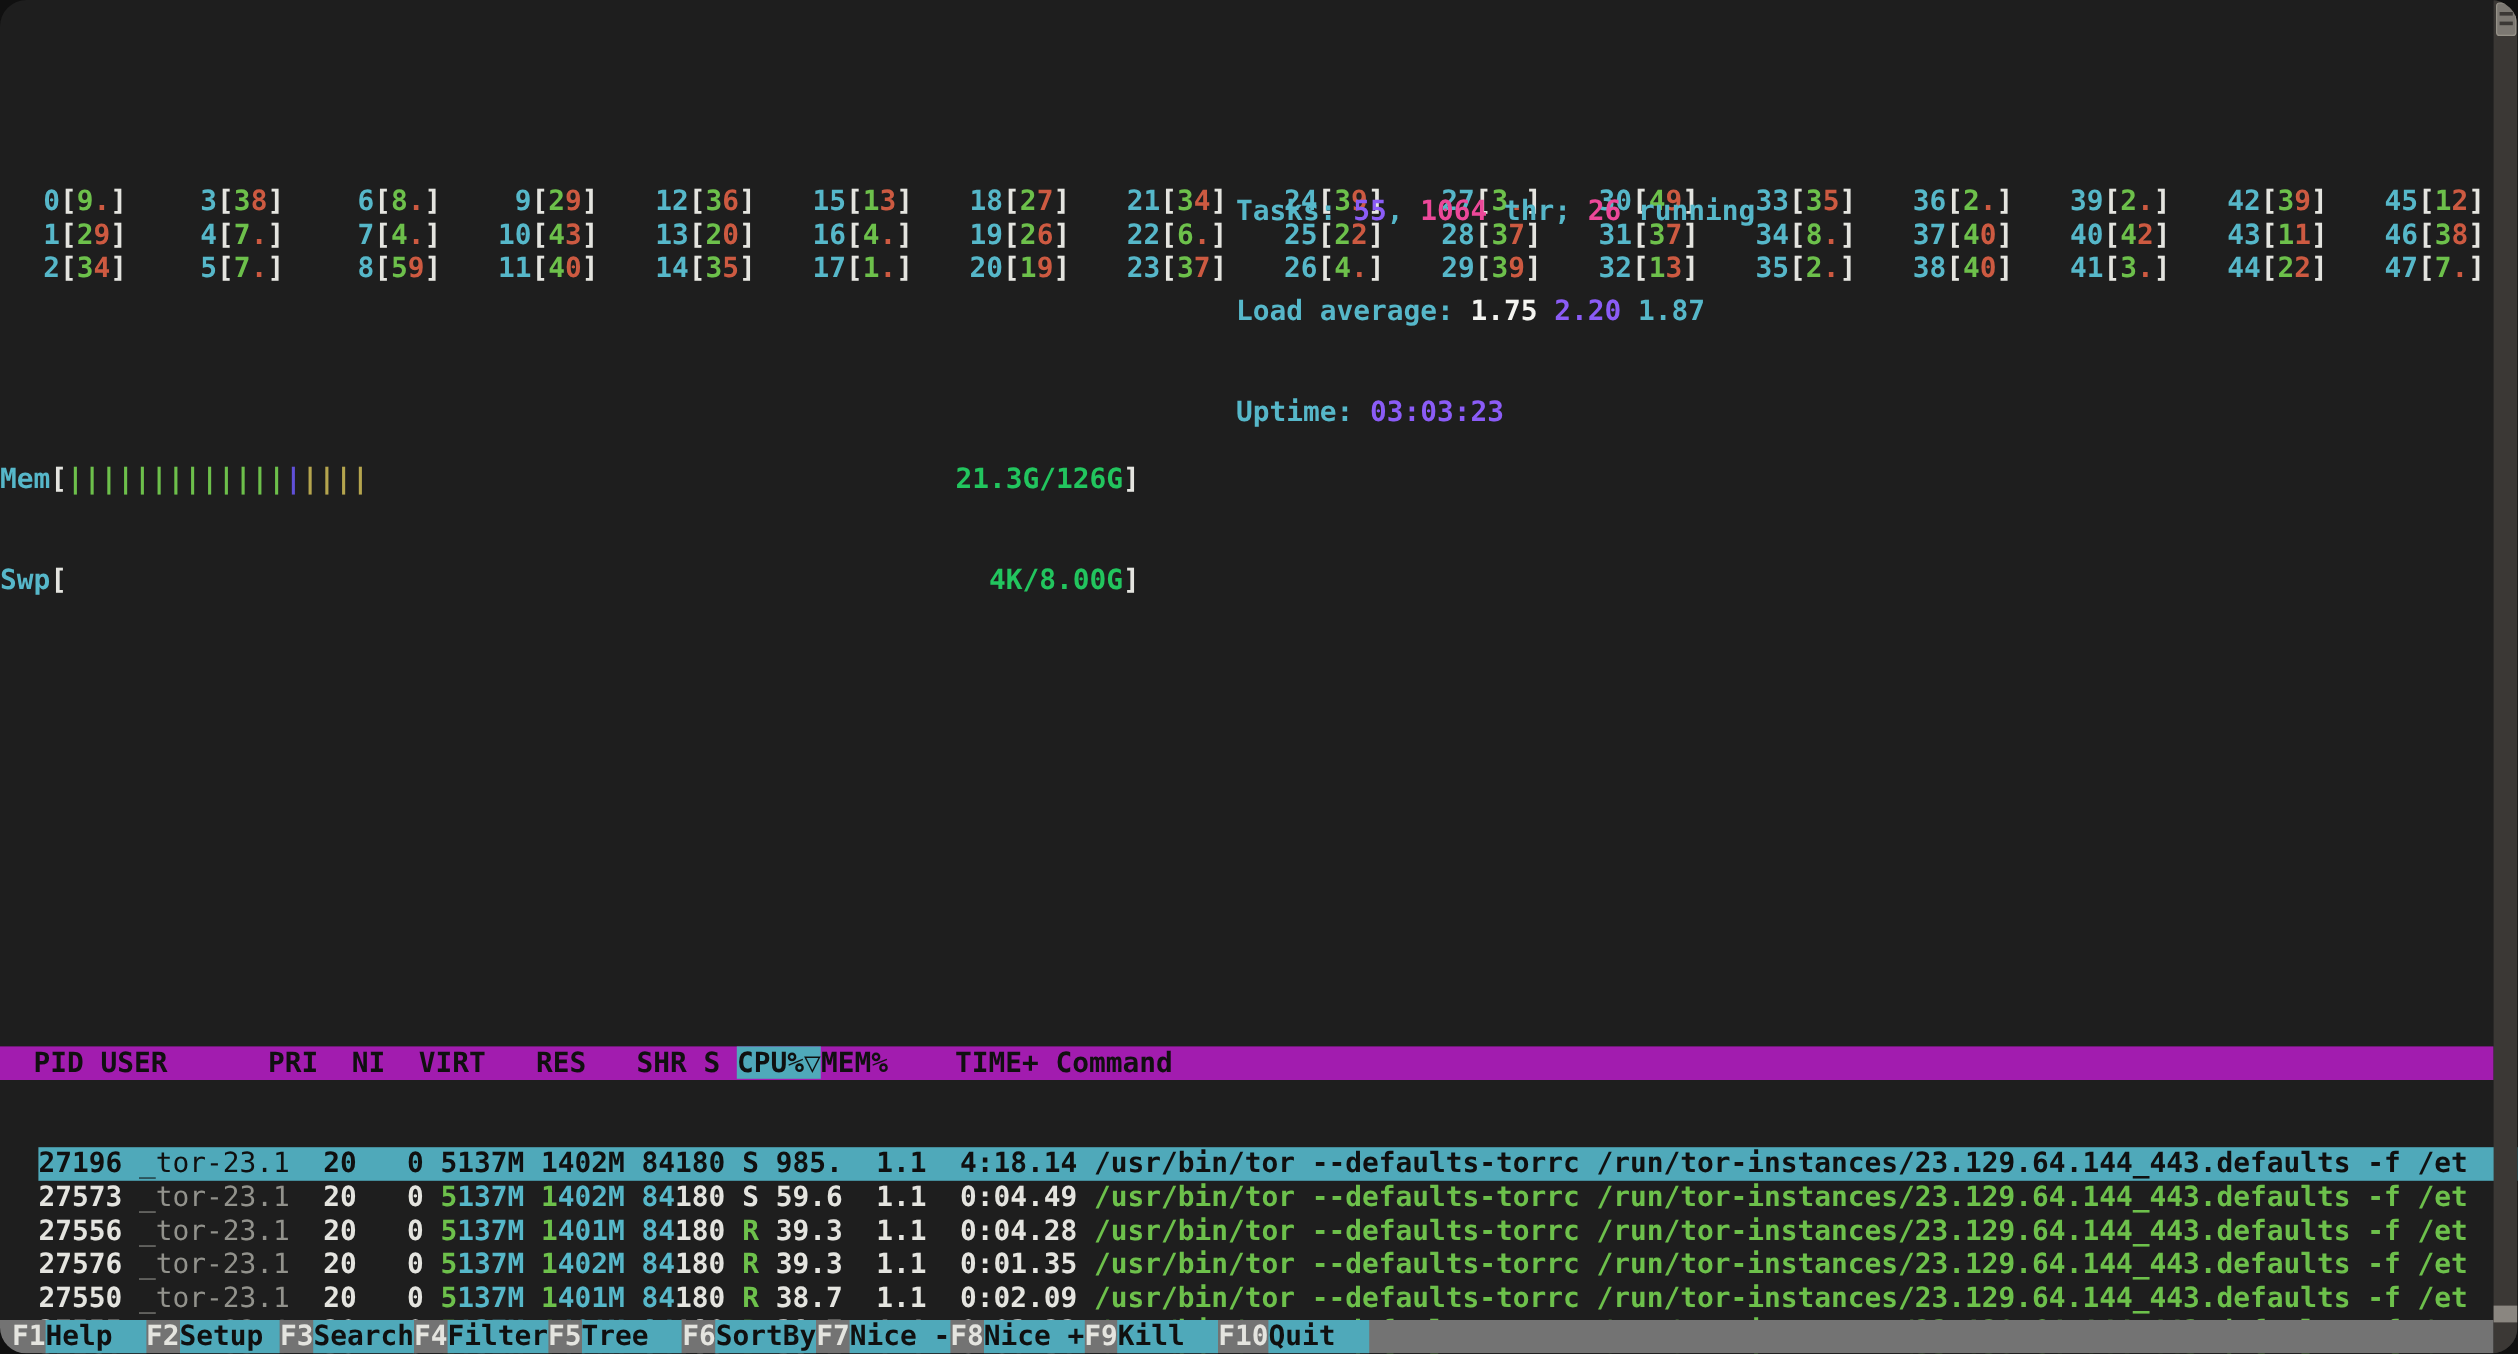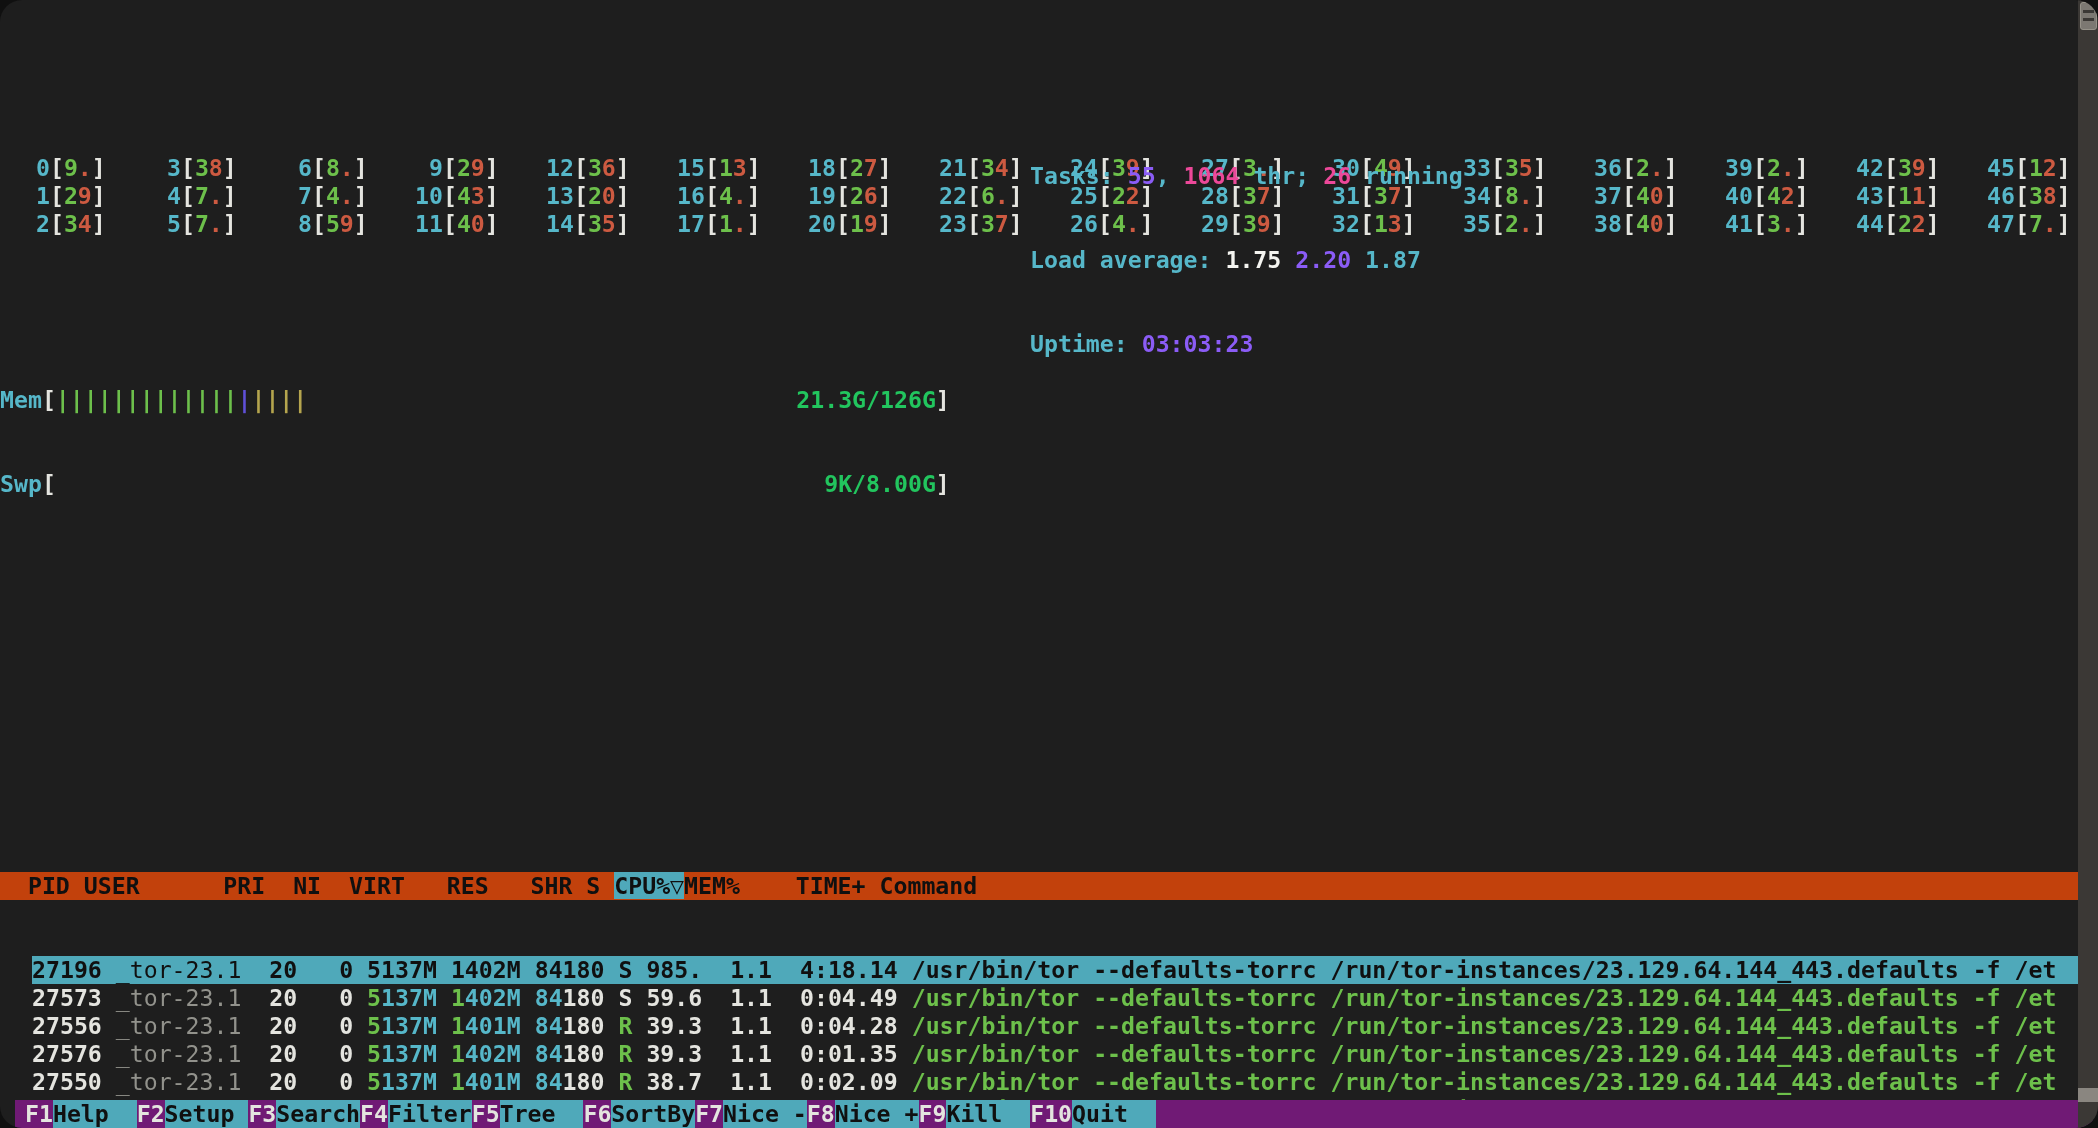--- a/index.html
+++ b/index.html
@@ -25,47 +25,47 @@
   .cpu-grid{display:grid;grid-template-columns:repeat(16,131px);grid-template-rows:repeat(3,28px);grid-auto-flow:column;margin-left:22px;}
   .cpu-cell{white-space:pre;}
   .meters{margin-top:8px;}
   .meter-inner{display:inline-block;width:880px;height:28px;position:relative;vertical-align:bottom;}
   .pipe{display:inline-block;width:13.97px;}
   .pipe-g{color:#6dc04b;} .pipe-v{color:#6050d8;} .pipe-y{color:#b5a54e;}
   .meter-val{position:absolute;right:0;top:0;}
   .info{position:absolute;left:1030px;top:106px;}
   
   .table{margin-top:66px;}
-  .t-header{width:2078px;background:#c2410c;color:#101010;height:28px;white-space:pre;}
+  .t-header{width:2078px;background:#a21caf;color:#101010;height:28px;white-space:pre;}
   .t-sort{background:#4fa9ba;}
   .t-row{width:2078px;height:28px;white-space:pre;margin-left:32px;}
   .t-row.sel{background:#4fa9ba;}
   .t-row.sel span{color:#101010;}
   .cmd{font-weight:bold;}
   
-  .fbar{position:absolute;left:15px;bottom:0;width:2078px;height:28px;background:#701a75;display:flex;padding-left:10px;box-sizing:border-box;}
+  .fbar{position:absolute;left:0;bottom:0;width:2078px;height:28px;background:#737373;display:flex;padding-left:10px;box-sizing:border-box;}
   .fk-key{color:#e4e4df;}
   .fk-label{background:#4fa9ba;color:#101010;}
   
   .scrollbar{position:absolute;right:0;top:0;width:20px;height:1128px;background:#3b3835;}
   .sb-thumb{position:absolute;right:1px;top:2px;width:17px;height:28px;background:#7c7872;border:1px solid #969289;border-radius:3px;box-sizing:border-box;}
   .sb-thumb:before{content:"";position:absolute;left:2px;right:2px;top:7px;height:3px;background:#3b3835;box-shadow:0 8px 0 #3b3835;}
   .sb-bottom{position:absolute;right:0;bottom:26px;width:20px;height:14px;background:#8a8680;}
 </style>
 </head>
 <body>
 
 <div class="screen">
 
   <div class="top">
     <div class="cpu-grid" id="cpu-grid"><div class="cpu-cell"><span class="c-cyan"> 0</span><span class="c-white">[</span><span class="c-green">9</span><span class="c-red">.</span><span class="c-white">]</span></div><div class="cpu-cell"><span class="c-cyan"> 1</span><span class="c-white">[</span><span class="c-green">2</span><span class="c-red">9</span><span class="c-white">]</span></div><div class="cpu-cell"><span class="c-cyan"> 2</span><span class="c-white">[</span><span class="c-green">3</span><span class="c-red">4</span><span class="c-white">]</span></div><div class="cpu-cell"><span class="c-cyan"> 3</span><span class="c-white">[</span><span class="c-green">3</span><span class="c-red">8</span><span class="c-white">]</span></div><div class="cpu-cell"><span class="c-cyan"> 4</span><span class="c-white">[</span><span class="c-green">7</span><span class="c-red">.</span><span class="c-white">]</span></div><div class="cpu-cell"><span class="c-cyan"> 5</span><span class="c-white">[</span><span class="c-green">7</span><span class="c-red">.</span><span class="c-white">]</span></div><div class="cpu-cell"><span class="c-cyan"> 6</span><span class="c-white">[</span><span class="c-green">8</span><span class="c-red">.</span><span class="c-white">]</span></div><div class="cpu-cell"><span class="c-cyan"> 7</span><span class="c-white">[</span><span class="c-green">4</span><span class="c-red">.</span><span class="c-white">]</span></div><div class="cpu-cell"><span class="c-cyan"> 8</span><span class="c-white">[</span><span class="c-green">5</span><span class="c-red">9</span><span class="c-white">]</span></div><div class="cpu-cell"><span class="c-cyan"> 9</span><span class="c-white">[</span><span class="c-green">2</span><span class="c-red">9</span><span class="c-white">]</span></div><div class="cpu-cell"><span class="c-cyan">10</span><span class="c-white">[</span><span class="c-green">4</span><span class="c-red">3</span><span class="c-white">]</span></div><div class="cpu-cell"><span class="c-cyan">11</span><span class="c-white">[</span><span class="c-green">4</span><span class="c-red">0</span><span class="c-white">]</span></div><div class="cpu-cell"><span class="c-cyan">12</span><span class="c-white">[</span><span class="c-green">3</span><span class="c-red">6</span><span class="c-white">]</span></div><div class="cpu-cell"><span class="c-cyan">13</span><span class="c-white">[</span><span class="c-green">2</span><span class="c-red">0</span><span class="c-white">]</span></div><div class="cpu-cell"><span class="c-cyan">14</span><span class="c-white">[</span><span class="c-green">3</span><span class="c-red">5</span><span class="c-white">]</span></div><div class="cpu-cell"><span class="c-cyan">15</span><span class="c-white">[</span><span class="c-green">1</span><span class="c-red">3</span><span class="c-white">]</span></div><div class="cpu-cell"><span class="c-cyan">16</span><span class="c-white">[</span><span class="c-green">4</span><span class="c-red">.</span><span class="c-white">]</span></div><div class="cpu-cell"><span class="c-cyan">17</span><span class="c-white">[</span><span class="c-green">1</span><span class="c-red">.</span><span class="c-white">]</span></div><div class="cpu-cell"><span class="c-cyan">18</span><span class="c-white">[</span><span class="c-green">2</span><span class="c-red">7</span><span class="c-white">]</span></div><div class="cpu-cell"><span class="c-cyan">19</span><span class="c-white">[</span><span class="c-green">2</span><span class="c-red">6</span><span class="c-white">]</span></div><div class="cpu-cell"><span class="c-cyan">20</span><span class="c-white">[</span><span class="c-green">1</span><span class="c-red">9</span><span class="c-white">]</span></div><div class="cpu-cell"><span class="c-cyan">21</span><span class="c-white">[</span><span class="c-green">3</span><span class="c-red">4</span><span class="c-white">]</span></div><div class="cpu-cell"><span class="c-cyan">22</span><span class="c-white">[</span><span class="c-green">6</span><span class="c-red">.</span><span class="c-white">]</span></div><div class="cpu-cell"><span class="c-cyan">23</span><span class="c-white">[</span><span class="c-green">3</span><span class="c-red">7</span><span class="c-white">]</span></div><div class="cpu-cell"><span class="c-cyan">24</span><span class="c-white">[</span><span class="c-green">3</span><span class="c-red">9</span><span class="c-white">]</span></div><div class="cpu-cell"><span class="c-cyan">25</span><span class="c-white">[</span><span class="c-green">2</span><span class="c-red">2</span><span class="c-white">]</span></div><div class="cpu-cell"><span class="c-cyan">26</span><span class="c-white">[</span><span class="c-green">4</span><span class="c-red">.</span><span class="c-white">]</span></div><div class="cpu-cell"><span class="c-cyan">27</span><span class="c-white">[</span><span class="c-green">3</span><span class="c-red">.</span><span class="c-white">]</span></div><div class="cpu-cell"><span class="c-cyan">28</span><span class="c-white">[</span><span class="c-green">3</span><span class="c-red">7</span><span class="c-white">]</span></div><div class="cpu-cell"><span class="c-cyan">29</span><span class="c-white">[</span><span class="c-green">3</span><span class="c-red">9</span><span class="c-white">]</span></div><div class="cpu-cell"><span class="c-cyan">30</span><span class="c-white">[</span><span class="c-green">4</span><span class="c-red">9</span><span class="c-white">]</span></div><div class="cpu-cell"><span class="c-cyan">31</span><span class="c-white">[</span><span class="c-green">3</span><span class="c-red">7</span><span class="c-white">]</span></div><div class="cpu-cell"><span class="c-cyan">32</span><span class="c-white">[</span><span class="c-green">1</span><span class="c-red">3</span><span class="c-white">]</span></div><div class="cpu-cell"><span class="c-cyan">33</span><span class="c-white">[</span><span class="c-green">3</span><span class="c-red">5</span><span class="c-white">]</span></div><div class="cpu-cell"><span class="c-cyan">34</span><span class="c-white">[</span><span class="c-green">8</span><span class="c-red">.</span><span class="c-white">]</span></div><div class="cpu-cell"><span class="c-cyan">35</span><span class="c-white">[</span><span class="c-green">2</span><span class="c-red">.</span><span class="c-white">]</span></div><div class="cpu-cell"><span class="c-cyan">36</span><span class="c-white">[</span><span class="c-green">2</span><span class="c-red">.</span><span class="c-white">]</span></div><div class="cpu-cell"><span class="c-cyan">37</span><span class="c-white">[</span><span class="c-green">4</span><span class="c-red">0</span><span class="c-white">]</span></div><div class="cpu-cell"><span class="c-cyan">38</span><span class="c-white">[</span><span class="c-green">4</span><span class="c-red">0</span><span class="c-white">]</span></div><div class="cpu-cell"><span class="c-cyan">39</span><span class="c-white">[</span><span class="c-green">2</span><span class="c-red">.</span><span class="c-white">]</span></div><div class="cpu-cell"><span class="c-cyan">40</span><span class="c-white">[</span><span class="c-green">4</span><span class="c-red">2</span><span class="c-white">]</span></div><div class="cpu-cell"><span class="c-cyan">41</span><span class="c-white">[</span><span class="c-green">3</span><span class="c-red">.</span><span class="c-white">]</span></div><div class="cpu-cell"><span class="c-cyan">42</span><span class="c-white">[</span><span class="c-green">3</span><span class="c-red">9</span><span class="c-white">]</span></div><div class="cpu-cell"><span class="c-cyan">43</span><span class="c-white">[</span><span class="c-green">1</span><span class="c-red">1</span><span class="c-white">]</span></div><div class="cpu-cell"><span class="c-cyan">44</span><span class="c-white">[</span><span class="c-green">2</span><span class="c-red">2</span><span class="c-white">]</span></div><div class="cpu-cell"><span class="c-cyan">45</span><span class="c-white">[</span><span class="c-green">1</span><span class="c-red">2</span><span class="c-white">]</span></div><div class="cpu-cell"><span class="c-cyan">46</span><span class="c-white">[</span><span class="c-green">3</span><span class="c-red">8</span><span class="c-white">]</span></div><div class="cpu-cell"><span class="c-cyan">47</span><span class="c-white">[</span><span class="c-green">7</span><span class="c-red">.</span><span class="c-white">]</span></div></div>
 
     <div class="meters">
       <div class="line"><span class="c-cyan">Mem</span><span class="c-white">[</span><span class="meter-inner" id="mem-inner"><span class="pipe pipe-g">|</span><span class="pipe pipe-g">|</span><span class="pipe pipe-g">|</span><span class="pipe pipe-g">|</span><span class="pipe pipe-g">|</span><span class="pipe pipe-g">|</span><span class="pipe pipe-g">|</span><span class="pipe pipe-g">|</span><span class="pipe pipe-g">|</span><span class="pipe pipe-g">|</span><span class="pipe pipe-g">|</span><span class="pipe pipe-g">|</span><span class="pipe pipe-g">|</span><span class="pipe pipe-v">|</span><span class="pipe pipe-y">|</span><span class="pipe pipe-y">|</span><span class="pipe pipe-y">|</span><span class="pipe pipe-y">|</span><span class="meter-val c-lgray">21.3G/126G</span></span><span class="c-white">]</span></div>
-      <div class="line"><span class="c-cyan">Swp</span><span class="c-white">[</span><span class="meter-inner" id="swp-inner"><span class="meter-val c-lgray">9K/8.00G</span></span><span class="c-white">]</span></div>
+      <div class="line"><span class="c-cyan">Swp</span><span class="c-white">[</span><span class="meter-inner" id="swp-inner"><span class="meter-val c-lgray">4K/8.00G</span></span><span class="c-white">]</span></div>
     </div>
 
     <div class="info">
       <div class="line" id="tasks-line"><span class="c-cyan">Tasks: </span><span class="c-cyanb">55</span><span class="c-cyan">, </span><span class="c-greenb">1064</span><span class="c-cyan"> thr</span><span class="c-cyan">; </span><span class="c-greenb">26</span><span class="c-cyan"> running</span></div>
       <div class="line" id="load-line"><span class="c-cyan">Load average: </span><span class="c-whiteb">1.75 </span><span class="c-cyanb">2.20 </span><span class="c-cyan">1.87</span></div>
       <div class="line" id="uptime-line"><span class="c-cyan">Uptime: </span><span class="c-cyanb">03:03:23</span></div>
     </div>
   </div>
 
   <div class="table">

